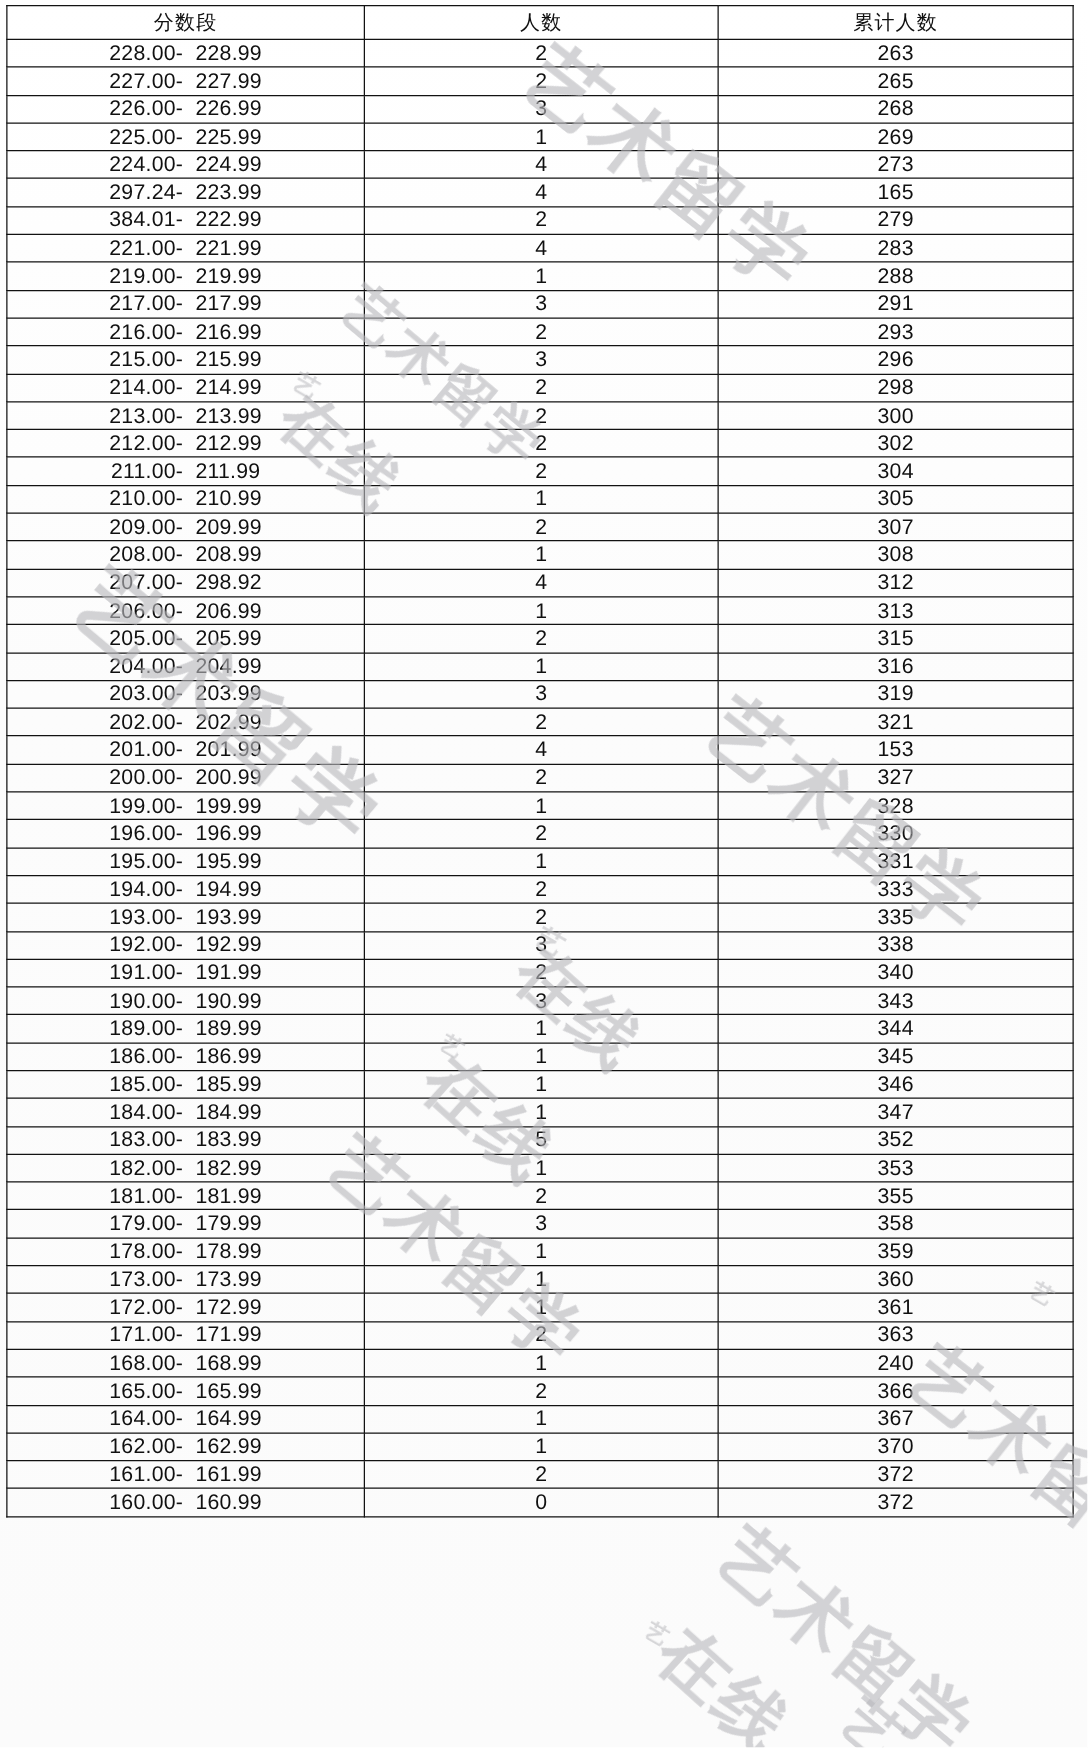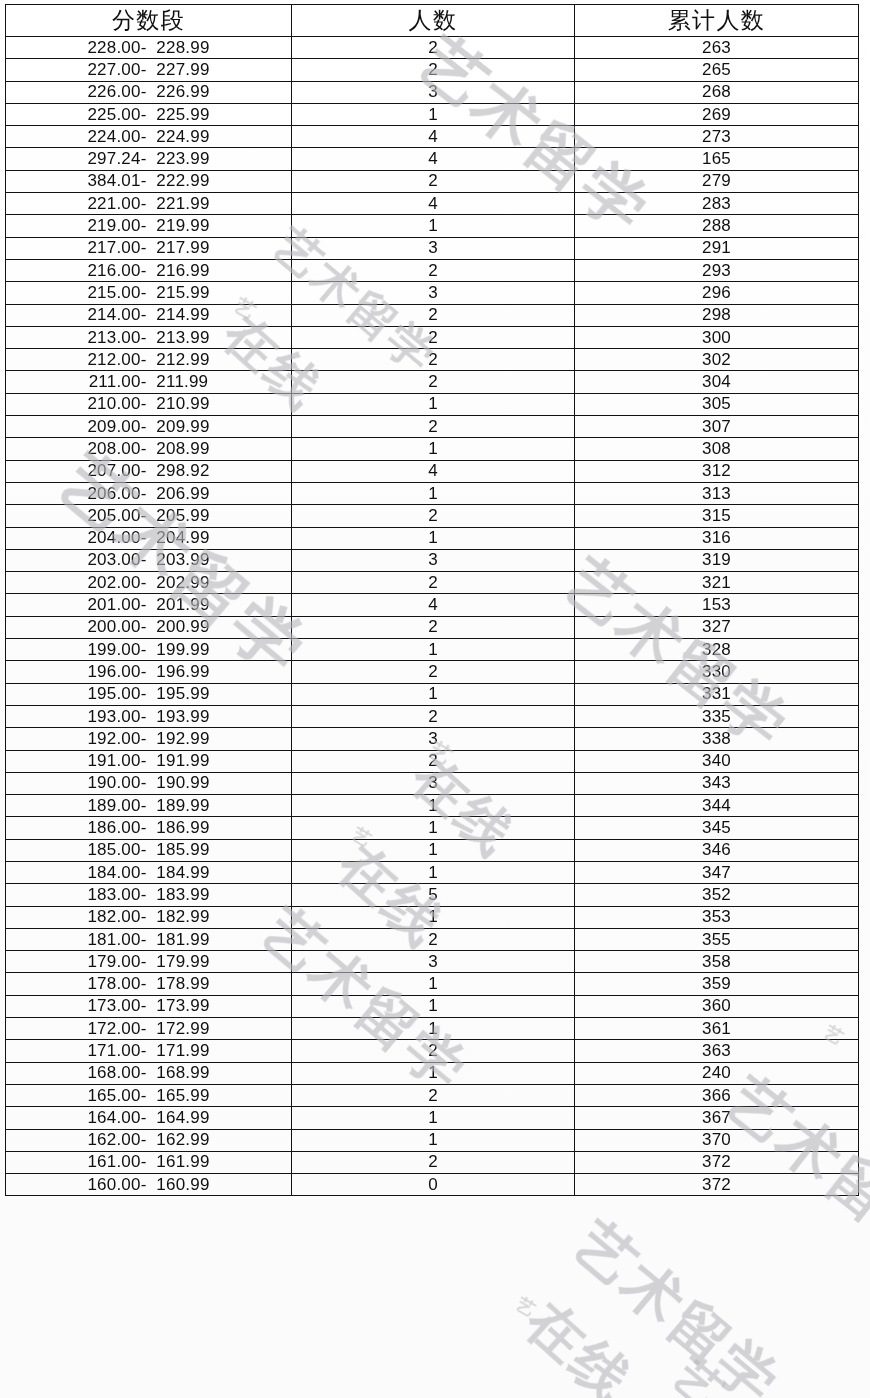--- a/index.html
+++ b/index.html
@@ -65,21 +65,21 @@
   table.score-table td {
     border: 1.6px solid #121212;
     text-align: center;
     color: #101010;
     background: transparent;
     padding: 0;
     font-weight: 400;
   }
   table.score-table th {
     height: 26px;
-    font-size: 23px;
+    font-size: 16px;
     font-weight: 400;
     font-family: "DejaVu Sans", sans-serif;
     letter-spacing: .06em;
     margin-top: 41px;
   }
   table.score-table td {
     height: 21.3px;
     font-size: 17px;
     font-family: "Liberation Sans", sans-serif;
     letter-spacing: .2px;
@@ -264,20 +264,25 @@
         </tr>
         <tr>
           <td class="range">196.00-  196.99</td>
           <td class="count">2</td>
           <td class="cumulative">330</td>
         </tr>
         <tr>
           <td class="range">195.00-  195.99</td>
           <td class="count">1</td>
           <td class="cumulative">331</td>
+        </tr>
+        <tr>
+          <td class="range">194.00-  194.99</td>
+          <td class="count">2</td>
+          <td class="cumulative">333</td>
         </tr>
         <tr>
           <td class="range">193.00-  193.99</td>
           <td class="count">2</td>
           <td class="cumulative">335</td>
         </tr>
         <tr>
           <td class="range">192.00-  192.99</td>
           <td class="count">3</td>
           <td class="cumulative">338</td>

